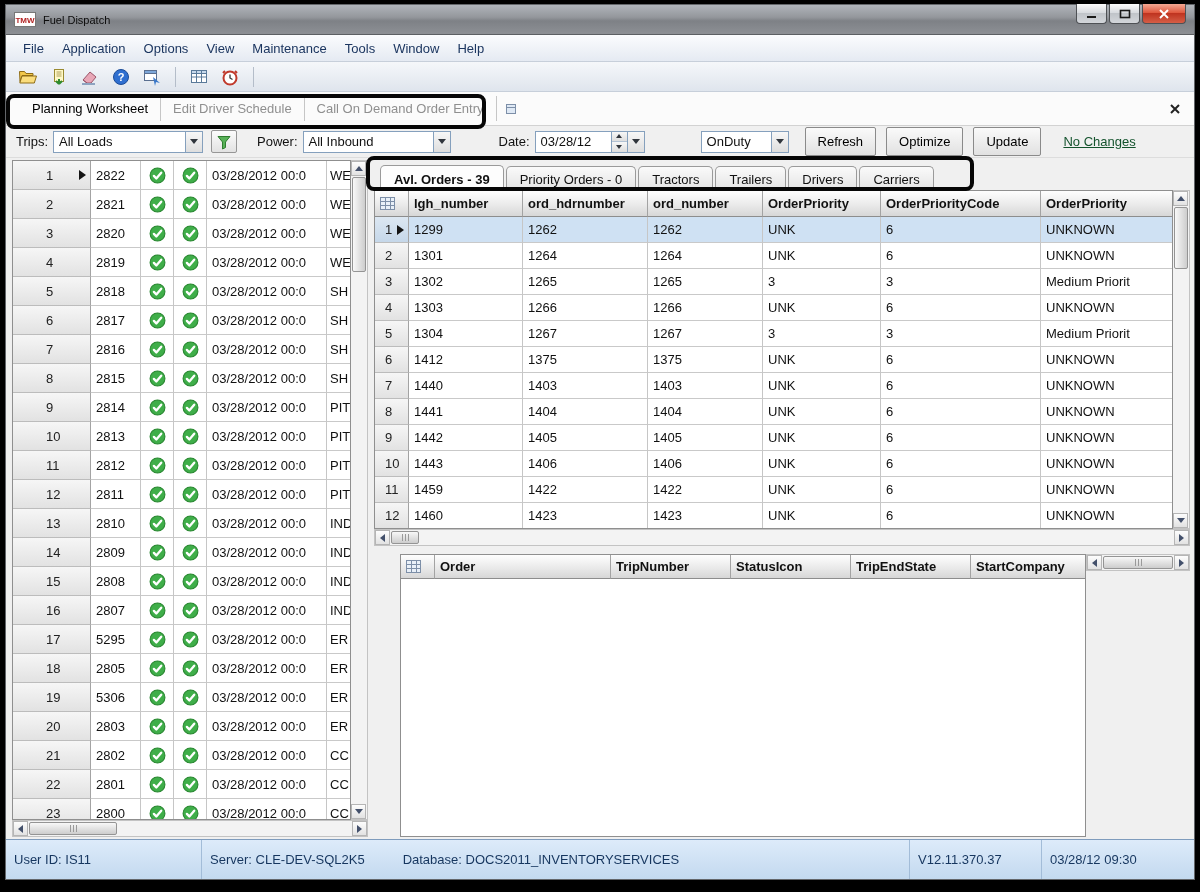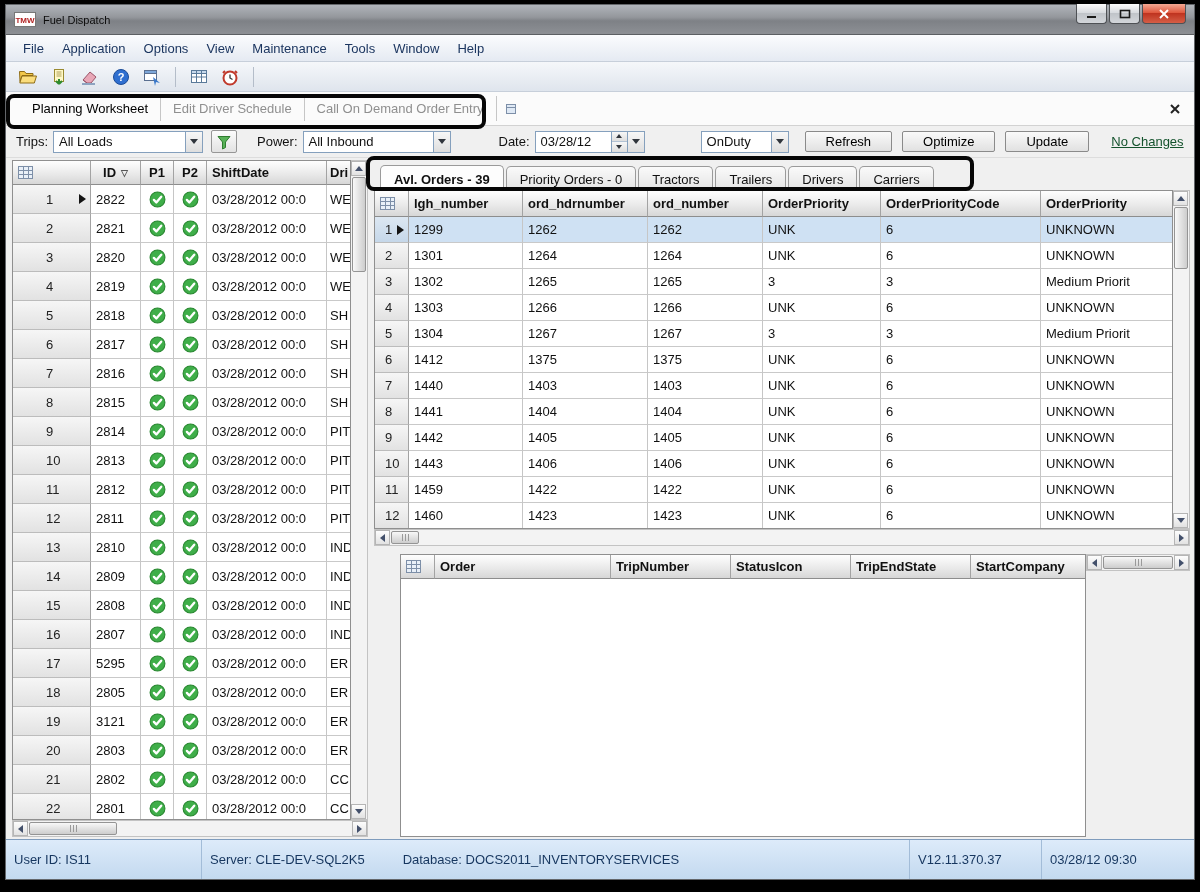--- a/index.html
+++ b/index.html
@@ -40,21 +40,21 @@
 
   
   .filterbar{height:32px;flex:none;background:#f0f0f0;border-bottom:1px solid #dddddd;display:flex;align-items:center;padding-left:10px;}
   .lbl{margin-right:5px;white-space:nowrap;}
   .combo{height:22px;background:#fff;border:1px solid #85a0bd;display:flex;align-items:stretch;flex:none;}
   .combo-val{flex:1;padding:2px 5px 0 5px;overflow:hidden;white-space:nowrap;}
   .combo-btn{width:17px;background:linear-gradient(#f7f7f7,#dedede);border-left:1px solid #85a0bd;display:flex;align-items:center;justify-content:center;}
   .arr-down{width:0;height:0;border-left:4px solid transparent;border-right:4px solid transparent;border-top:5px solid #30353c;}
   .icon-btn{width:26px;height:23px;border:1px solid #969696;background:linear-gradient(#fcfcfc,#e2e2e2);
     display:flex;align-items:center;justify-content:center;border-radius:2px;flex:none;}
-  .btn{height:21px;min-width:68px;padding:0 20px;border:1px solid #8a8a8a;background:linear-gradient(#fafafa,#e1e1e1);
+  .btn{height:29px;min-width:68px;padding:0 12px;border:1px solid #8a8a8a;background:linear-gradient(#fafafa,#e1e1e1);
     border-radius:2px;font-family:inherit;font-size:13px;color:#000;}
   .link{color:#14532d;text-decoration:underline;white-space:nowrap;cursor:pointer;}
   .spin{display:flex;flex-direction:column;width:16px;border-left:1px solid #85a0bd;}
   .spin>span{flex:1;display:flex;align-items:center;justify-content:center;background:linear-gradient(#f7f7f7,#dedede);}
   .spin>span+span{border-top:1px solid #b2c2d4;}
   .arr-s-up{width:0;height:0;border-left:3px solid transparent;border-right:3px solid transparent;border-bottom:4px solid #30353c;}
   .arr-s-down{width:0;height:0;border-left:3px solid transparent;border-right:3px solid transparent;border-top:4px solid #30353c;}
 
   
   .main{flex:1;position:relative;background:#f0f0f0;overflow:hidden;}
@@ -299,36 +299,20 @@
       <button class="btn" style="margin-left:10px">Optimize</button>
       <button class="btn" style="margin-left:10px">Update</button>
       <a class="link" style="margin-left:22px">No Changes</a>
     </div>
 
     <div class="main">
 
       <div class="left-panel">
         <div class="left-main">
           <div class="gridbox" id="leftgrid">
-              <div class="ghead">
-                <span class="ghcell c-rn">
-                  <svg width="15" height="13" viewBox="0 0 15 13">
-                    <rect x="0.5" y="0.5" width="14" height="12" fill="#e9f0f8" stroke="#7d8fa8"></rect>
-                    <path d="M0.5 4.5h14M0.5 8.5h14M5.5 0.5v12M10.5 0.5v12" stroke="#7d8fa8" fill="none"></path>
-                  </svg>
-                </span>
-                <div class="ghcell c-id">
-                  <span>ID</span>
-                  <span class="sort">▽</span>
-                </div>
-                <div class="ghcell c-p">P1</div>
-                <div class="ghcell c-p">P2</div>
-                <div class="ghcell c-date">ShiftDate</div>
-                <div class="ghcell c-drv">Dri</div>
-              </div>
               <div class="gbody">
                 <div class="grow">
                   <div class="gcell rncell c-rn">
                     <span class="rn">1</span>
                     <span class="row-arrow"></span>
                   </div>
                   <div class="gcell c-id">2822</div>
                   <div class="gcell c-p">
                     <span class="chk">
                       <svg width="17" height="17" viewBox="0 0 16 16">
@@ -753,21 +737,21 @@
                       </svg>
                     </span>
                   </div>
                   <div class="gcell c-date">03/28/2012 00:0</div>
                   <div class="gcell c-drv">ER</div>
                 </div>
                 <div class="grow">
                   <div class="gcell rncell c-rn">
                     <span class="rn">19</span>
                   </div>
-                  <div class="gcell c-id">3121</div>
+                  <div class="gcell c-id">5306</div>
                   <div class="gcell c-p">
                     <span class="chk">
                       <svg width="17" height="17" viewBox="0 0 16 16">
                         <circle cx="8" cy="8" r="7" fill="#3fae49" stroke="#27862f"></circle>
                         <path d="M4.6 8.4l2.3 2.4 4.6-5.4" fill="none" stroke="#fff" stroke-width="2.2" stroke-linecap="round" stroke-linejoin="round"></path>
                       </svg>
                     </span>
                   </div>
                   <div class="gcell c-p">
                     <span class="chk">

